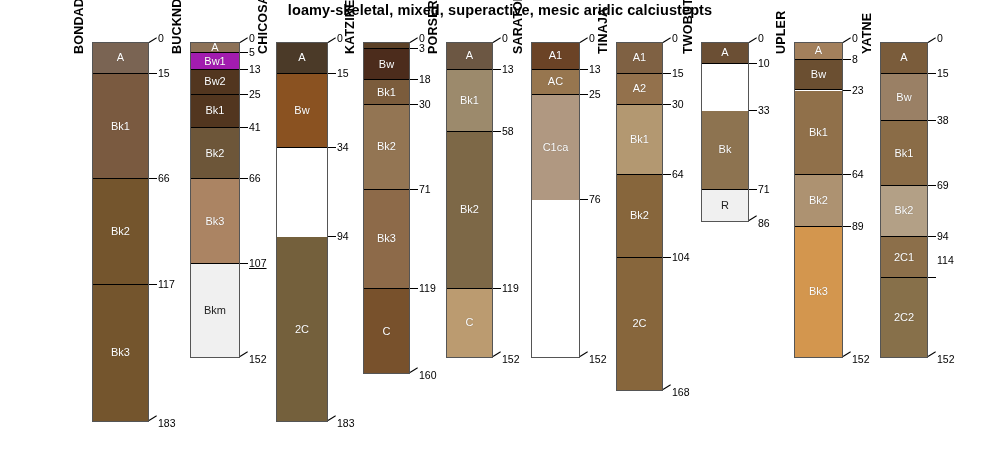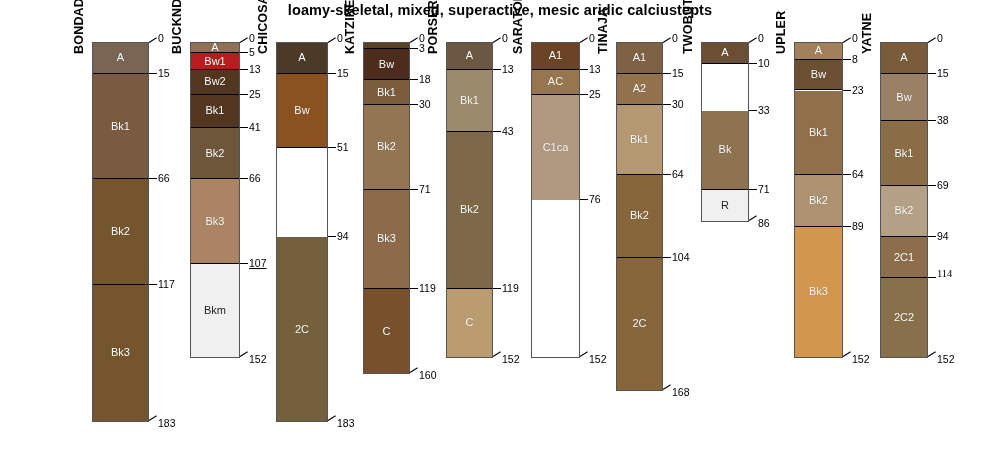--- a/index.html
+++ b/index.html
@@ -136,21 +136,21 @@
       <div class="depth-label" style="left: 88px; top: 278.672px;">117</div>
       <div class="depth-leader" style="left: 79px; top: 420px; width: 9px; transform: rotate(-32deg);"></div>
       <div class="depth-label" style="left: 88px; top: 418px;">183</div>
     </div>
     <div class="profile" style="left: 168px;">
       <div class="site-name" style="left: 16px; top: 40px;">BUCKNDOE</div>
       <div class="column" style="top: 42px; width: 48px; height: 313.967px;">
         <div class="horizon" style="top: 0px; height: 10.3279px; width: 48px; background: rgb(141, 114, 88);">
           <span class="horizon-label">A</span>
         </div>
-        <div class="horizon" style="top: 10.3279px; height: 16.5246px; width: 48px; background: #b91c1c;">
+        <div class="horizon" style="top: 10.3279px; height: 16.5246px; width: 48px; background: #a21caf;">
           <span class="horizon-label">Bw1</span>
         </div>
         <div class="horizon" style="top: 26.8525px; height: 24.7869px; width: 48px; background: rgb(82, 54, 31);">
           <span class="horizon-label">Bw2</span>
         </div>
         <div class="horizon" style="top: 51.6393px; height: 33.0492px; width: 48px; background: rgb(82, 54, 31);">
           <span class="horizon-label">Bk1</span>
         </div>
         <div class="horizon" style="top: 84.6885px; height: 51.6393px; width: 48px; background: rgb(109, 86, 57);">
           <span class="horizon-label">Bk2</span>
@@ -190,21 +190,21 @@
         </div>
         <div class="horizon" style="top: 194.164px; height: 183.836px; width: 50px; background: rgb(116, 96, 60); border-bottom: none;">
           <span class="horizon-label">2C</span>
         </div>
       </div>
       <div class="depth-leader" style="left: 74px; top: 42px; width: 9px; transform: rotate(-32deg);"></div>
       <div class="depth-label" style="left: 83px; top: 33px;">0</div>
       <div class="depth-tick" style="left: 74px; top: 72.9836px; width: 8px;"></div>
       <div class="depth-label" style="left: 83px; top: 67.9836px;">15</div>
       <div class="depth-tick" style="left: 74px; top: 147.344px; width: 8px;"></div>
-      <div class="depth-label" style="left: 83px; top: 142.344px;">51</div>
+      <div class="depth-label" style="left: 83px; top: 142.344px;">34</div>
       <div class="depth-tick" style="left: 74px; top: 236.164px; width: 8px;"></div>
       <div class="depth-label" style="left: 83px; top: 231.164px;">94</div>
       <div class="depth-leader" style="left: 74px; top: 420px; width: 9px; transform: rotate(-32deg);"></div>
       <div class="depth-label" style="left: 83px; top: 418px;">183</div>
     </div>
     <div class="profile" style="left: 341px;">
       <div class="site-name" style="left: 16px; top: 40px;">KATZINE</div>
       <div class="column" style="top: 42px; width: 45px; height: 330.492px;">
         <div class="horizon" style="top: 0px; height: 6.19672px; width: 45px; background: rgb(92, 65, 39);"></div>
         <div class="horizon" style="top: 6.19672px; height: 30.9836px; width: 45px; background: rgb(76, 44, 28);">
@@ -252,21 +252,21 @@
         </div>
         <div class="horizon" style="top: 245.803px; height: 68.1639px; width: 45px; background: rgb(187, 155, 112); border-bottom: none;">
           <span class="horizon-label">C</span>
         </div>
       </div>
       <div class="depth-leader" style="left: 69px; top: 42px; width: 9px; transform: rotate(-32deg);"></div>
       <div class="depth-label" style="left: 78px; top: 33px;">0</div>
       <div class="depth-tick" style="left: 69px; top: 68.8525px; width: 8px;"></div>
       <div class="depth-label" style="left: 78px; top: 63.8525px;">13</div>
       <div class="depth-tick" style="left: 69px; top: 130.82px; width: 8px;"></div>
-      <div class="depth-label" style="left: 78px; top: 125.82px;">43</div>
+      <div class="depth-label" style="left: 78px; top: 125.82px;">58</div>
       <div class="depth-tick" style="left: 69px; top: 287.803px; width: 8px;"></div>
       <div class="depth-label" style="left: 78px; top: 282.803px;">119</div>
       <div class="depth-leader" style="left: 69px; top: 355.967px; width: 9px; transform: rotate(-32deg);"></div>
       <div class="depth-label" style="left: 78px; top: 353.967px;">152</div>
     </div>
     <div class="profile" style="left: 509px;">
       <div class="site-name" style="left: 16px; top: 40px;">SARATON</div>
       <div class="column" style="top: 42px; width: 47px; height: 313.967px;">
         <div class="horizon" style="top: 0px; height: 26.8525px; width: 47px; background: rgb(107, 67, 38);">
           <span class="horizon-label">A1</span>
@@ -403,17 +403,17 @@
       <div class="depth-label" style="left: 79px; top: 33px;">0</div>
       <div class="depth-tick" style="left: 70px; top: 72.9836px; width: 8px;"></div>
       <div class="depth-label" style="left: 79px; top: 67.9836px;">15</div>
       <div class="depth-tick" style="left: 70px; top: 120.492px; width: 8px;"></div>
       <div class="depth-label" style="left: 79px; top: 115.492px;">38</div>
       <div class="depth-tick" style="left: 70px; top: 184.525px; width: 8px;"></div>
       <div class="depth-label" style="left: 79px; top: 179.525px;">69</div>
       <div class="depth-tick" style="left: 70px; top: 236.164px; width: 8px;"></div>
       <div class="depth-label" style="left: 79px; top: 231.164px;">94</div>
       <div class="depth-tick" style="left: 70px; top: 277.475px; width: 8px;"></div>
-      <div class="depth-label" style="left: 79px; top: 269px; font-family: Liberation Serif, serif;">114</div>
+      <div class="depth-label" style="left: 79px; top: 255px;">114</div>
       <div class="depth-leader" style="left: 70px; top: 355.967px; width: 9px; transform: rotate(-32deg);"></div>
       <div class="depth-label" style="left: 79px; top: 353.967px;">152</div>
     </div>
   </div>
 
 </body></html>

